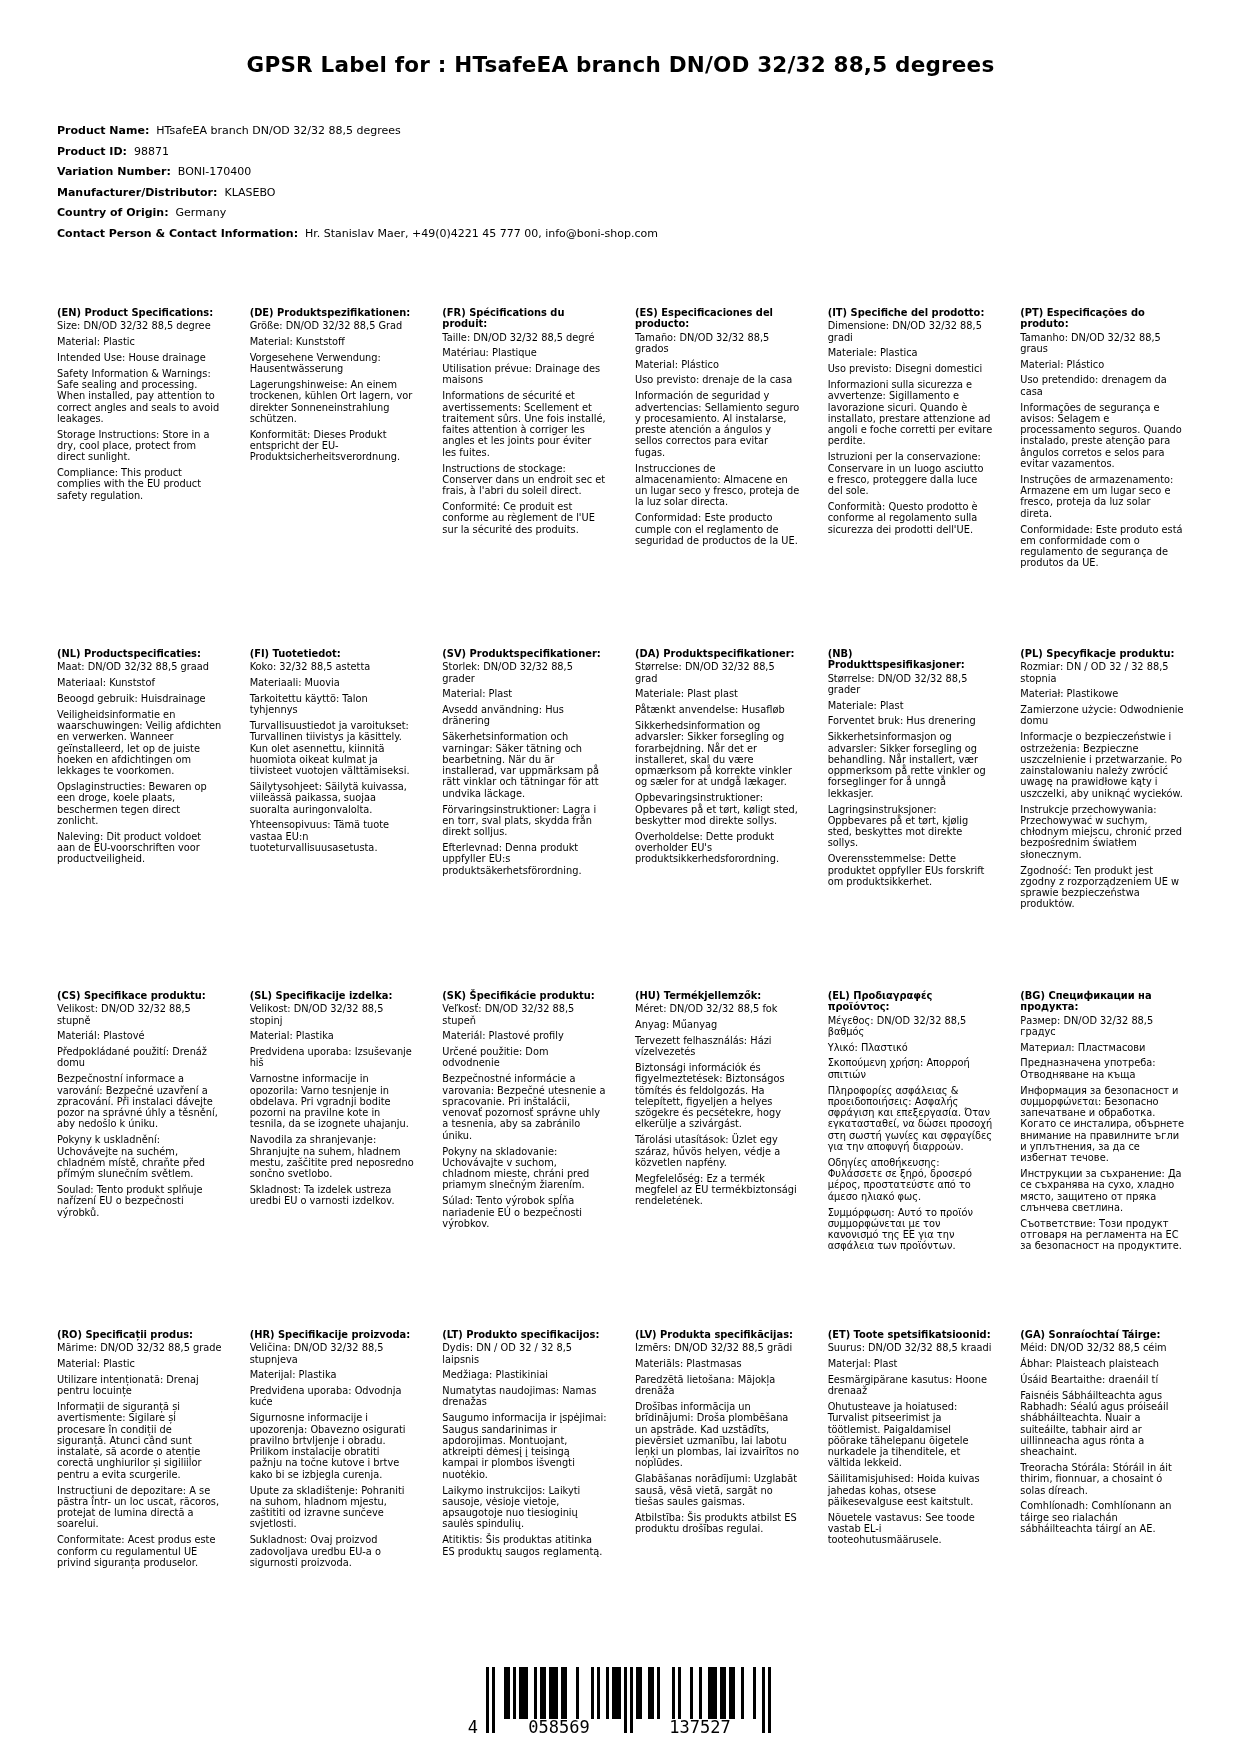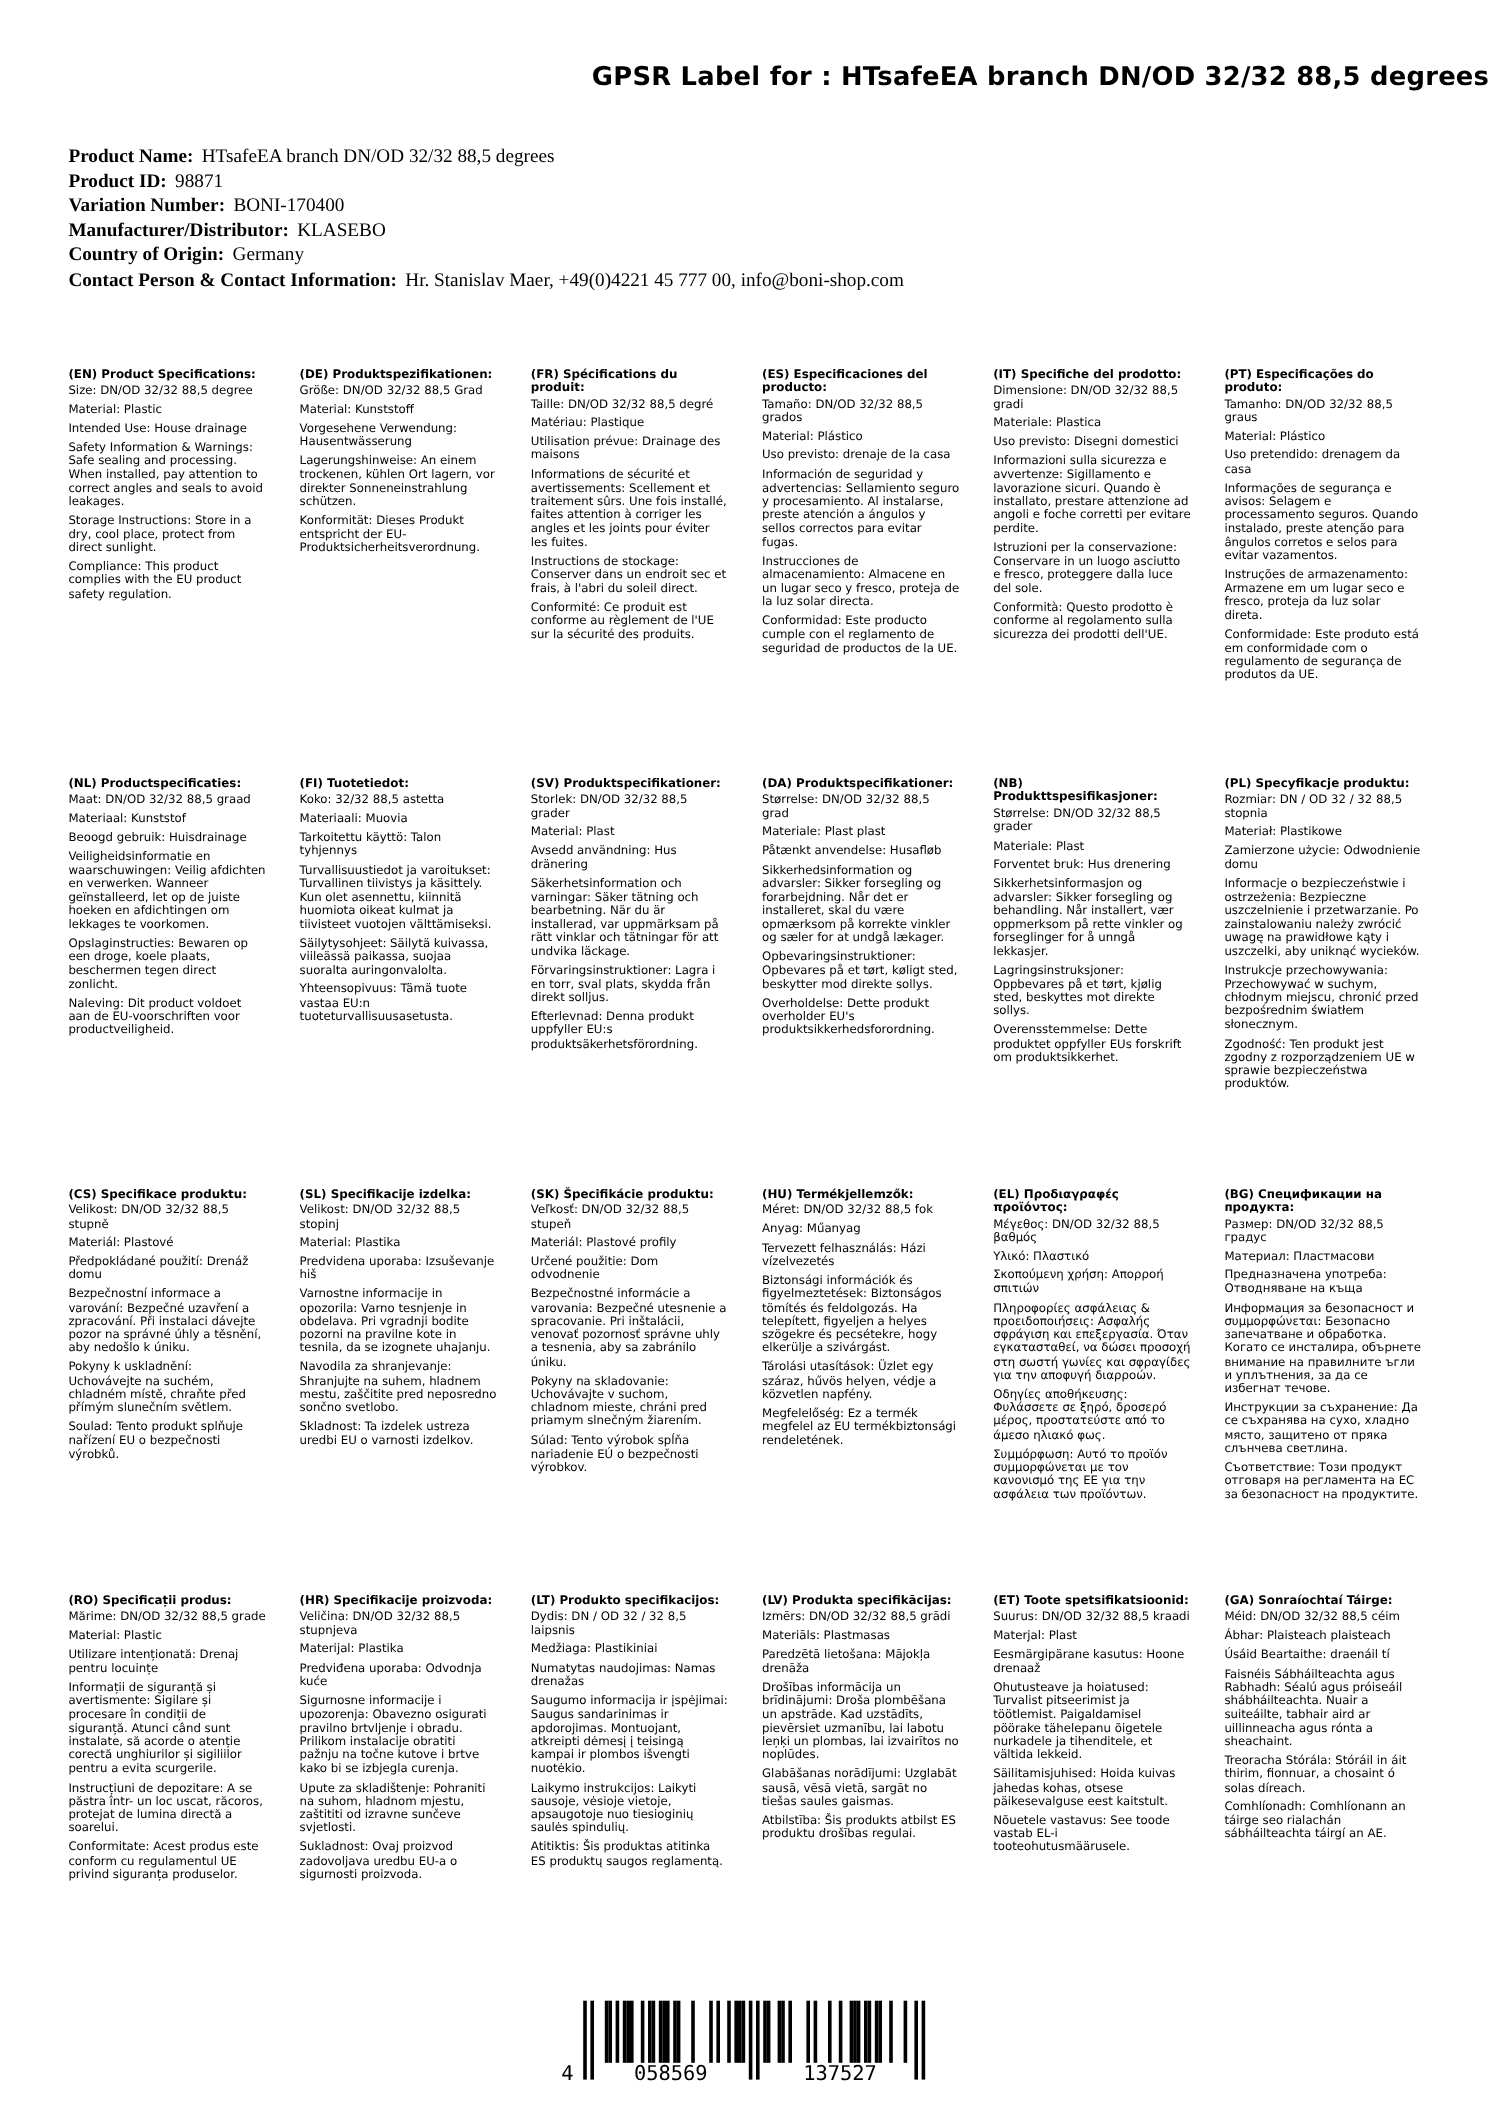--- a/index.html
+++ b/index.html
@@ -3,24 +3,24 @@
 <meta charset="utf-8">
 <style>
   * { box-sizing: border-box; margin: 0; padding: 0; }
   html, body { background: #ffffff; }
   body {
     width: 1241px; height: 1754px; overflow: hidden;
     color: #000; position: relative;
     font-family: "DejaVu Sans", "Liberation Sans", sans-serif;
   }
   .title {
-    font-size: 21.5px; font-weight: bold; text-align: right;
+    font-size: 21.5px; font-weight: bold; text-align: center;
     padding-top: 52px; letter-spacing: 0.2px;
   }
-  .product-info { margin: 44px 0 0 57px; font-size: 16px; line-height: 20.5px; font-family: Liberation Serif, serif; }
+  .product-info { margin: 44px 0 0 57px; font-size: 11px; line-height: 20.5px; }
   .info-row { white-space: nowrap; }
   .info-label { font-weight: bold; }
   .info-value { margin-left: 7px; }
   .blocks-grid {
     margin: 63px 56px 0 57px;
     display: grid;
     grid-template-columns: repeat(6, 1fr);
     column-gap: 14px;
     grid-template-rows: 313px 314px 311px 262px;
     gap: 28px;

